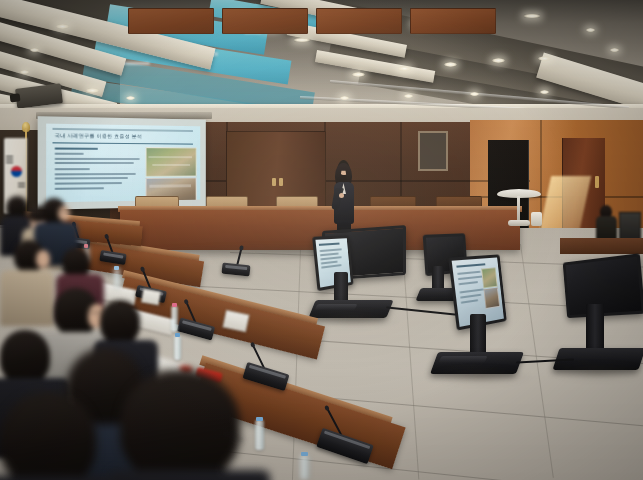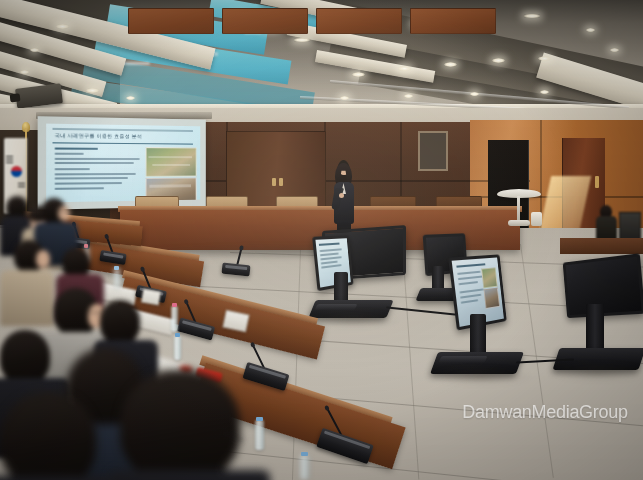--- a/index.html
+++ b/index.html
@@ -824,16 +824,15 @@
     <div class="head hair-dark" style="left:0px;top:0;width:120px;height:112px;"></div>
     <div class="torso t-black" style="left:-10px;top:100px;width:160px;height:50px;"></div>
   </div>
 
   <div class="glasses blur2" style="left:222px;top:436px;width:22px;transform:rotate(24deg);"></div>
 
   <div class="grade"></div>
   <div class="vignette"></div>
 
   <div class="wm">
-    <div class="wm-en">DamwanMediaGroup</div>
   </div>
 
 </div>
 
 </body></html>

